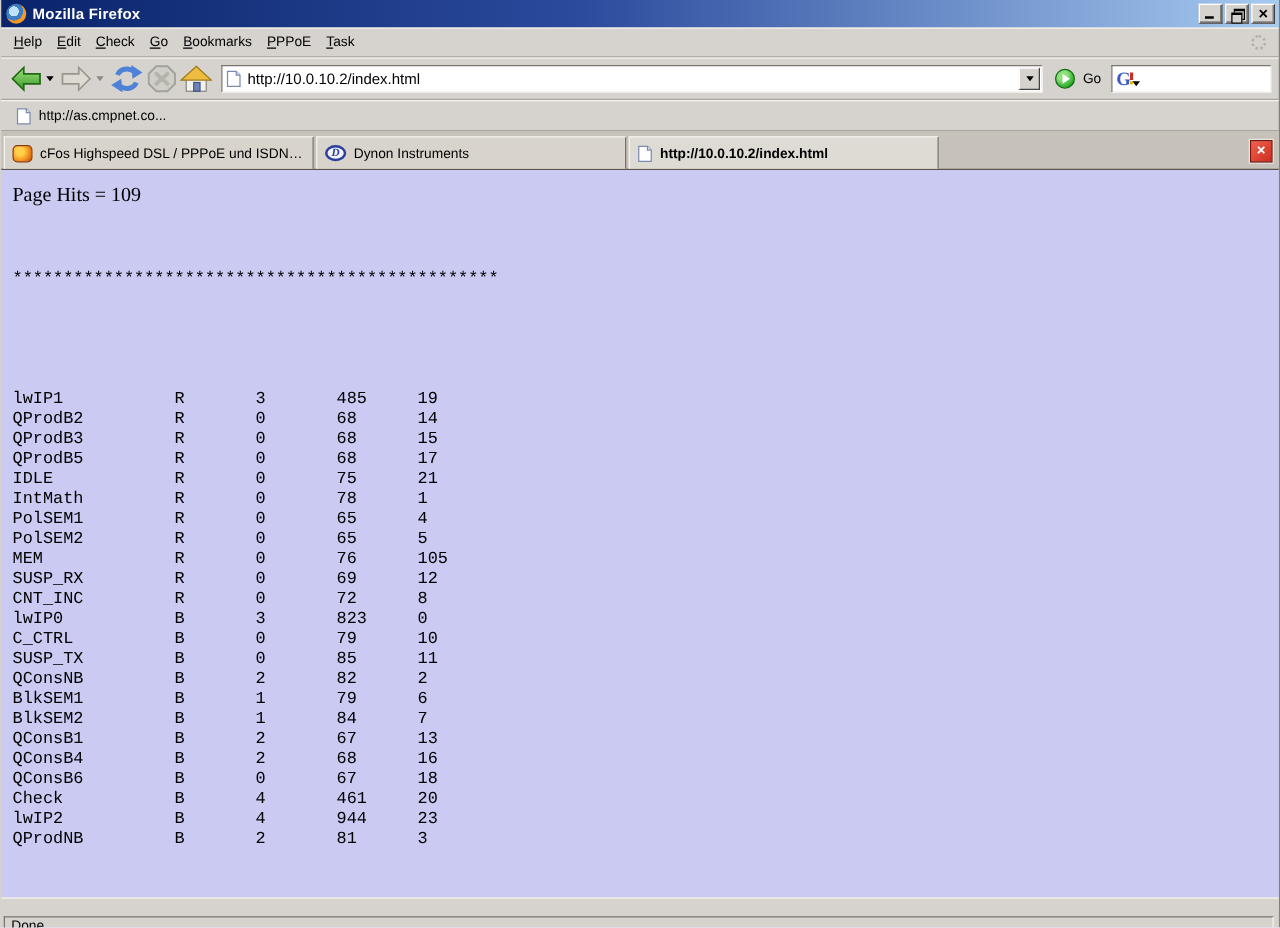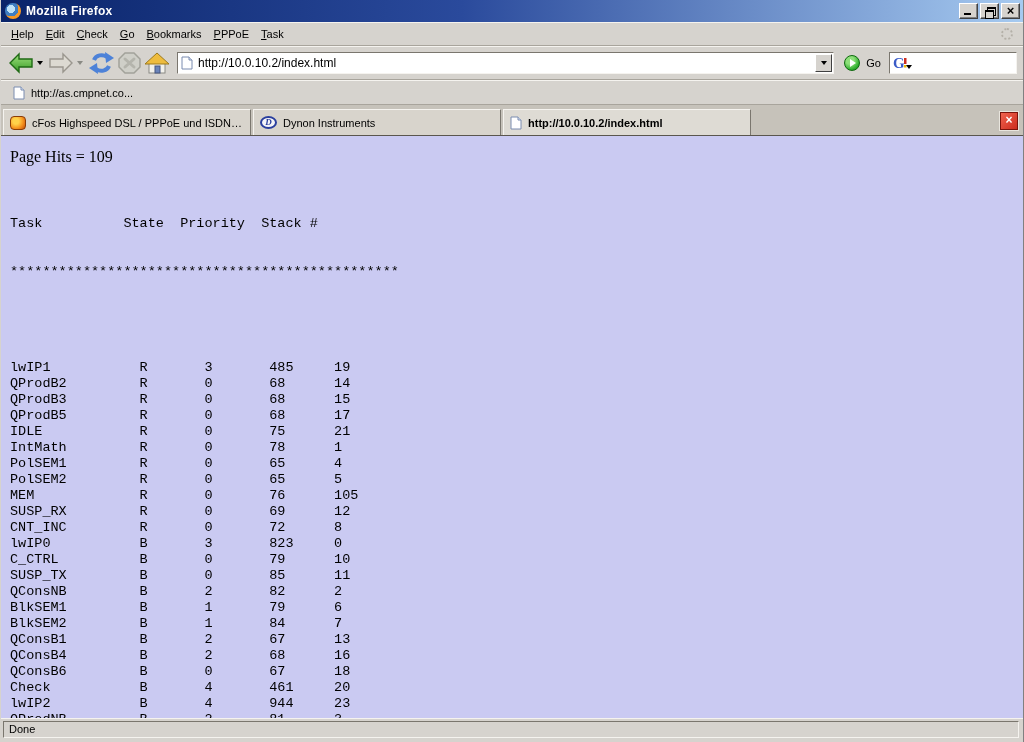--- a/index.html
+++ b/index.html
@@ -55,21 +55,21 @@
   .closetab-btn { position:absolute; right:5px; top:7px; width:18px; height:18px; background:linear-gradient(135deg,#f0624f 0%,#cc2d1f 100%); border:1px solid #7a140c; box-shadow:0 0 0 1px #e8e5de; color:#fff; font-weight:bold; font-size:12px; line-height:15px; text-align:center; }
 
   
   .content { flex:1; background:#cacaf2; overflow:hidden; color:#000; }
   .hits-line { font-family:"Liberation Serif", serif; font-size:16px; margin:12px 4px 0 9px; }
   .task-table { font-family:"Liberation Mono","DejaVu Sans Mono",monospace; font-size:13.5px; line-height:16px; margin:18px 0 0 9px; white-space:pre; }
   .trow, .theadrow, .tsep { white-space:pre; }
   .tblank { height:16px; }
 
   
-  .statusbar { height:24px; flex:0 0 24px; background:#d6d3ce; border-top:1px solid #f5f3ef; padding:2px 4px 4px 2px; }
+  .statusbar { height:24px; flex:0 0 24px; background:#d6d3ce; border-top:1px solid #f5f3ef; padding:14px 4px 4px 2px; }
   .status-panel { height:17px; border:1px solid; border-color:#7a766e #f5f3ef #f5f3ef #7a766e; font-size:11px; line-height:15px; padding-left:5px; color:#000; }
 
   svg { display:block; }
 </style>
 </head>
 <body>
 
 <div class="window">
 
   <div class="titlebar">
@@ -188,21 +188,20 @@
         <path d="M8 1 L8 4 L11 4" fill="#dce4f2" stroke="#7a8cb0"></path>
       </svg>
       <span class="tab-label">http://10.0.10.2/index.html</span>
     </div>
     <div class="closetab-btn"><span>×</span></div>
   </div>
 
   <div class="content">
     <p class="hits-line">Page Hits = 109</p>
     <div class="task-table">
-      <div class="theadrow">Task          State  Priority  Stack #</div>
       <div class="tsep">************************************************</div>
       <div class="tblank"></div>
       <div><div class="trow">lwIP1           R       3       485     19</div><div class="trow">QProdB2         R       0       68      14</div><div class="trow">QProdB3         R       0       68      15</div><div class="trow">QProdB5         R       0       68      17</div><div class="trow">IDLE            R       0       75      21</div><div class="trow">IntMath         R       0       78      1</div><div class="trow">PolSEM1         R       0       65      4</div><div class="trow">PolSEM2         R       0       65      5</div><div class="trow">MEM             R       0       76      105</div><div class="trow">SUSP_RX         R       0       69      12</div><div class="trow">CNT_INC         R       0       72      8</div><div class="trow">lwIP0           B       3       823     0</div><div class="trow">C_CTRL          B       0       79      10</div><div class="trow">SUSP_TX         B       0       85      11</div><div class="trow">QConsNB         B       2       82      2</div><div class="trow">BlkSEM1         B       1       79      6</div><div class="trow">BlkSEM2         B       1       84      7</div><div class="trow">QConsB1         B       2       67      13</div><div class="trow">QConsB4         B       2       68      16</div><div class="trow">QConsB6         B       0       67      18</div><div class="trow">Check           B       4       461     20</div><div class="trow">lwIP2           B       4       944     23</div><div class="trow">QProdNB         B       2       81      3</div></div>
     </div>
   </div>
 
   <div class="statusbar">
     <div class="status-panel">Done</div>
   </div>
 

